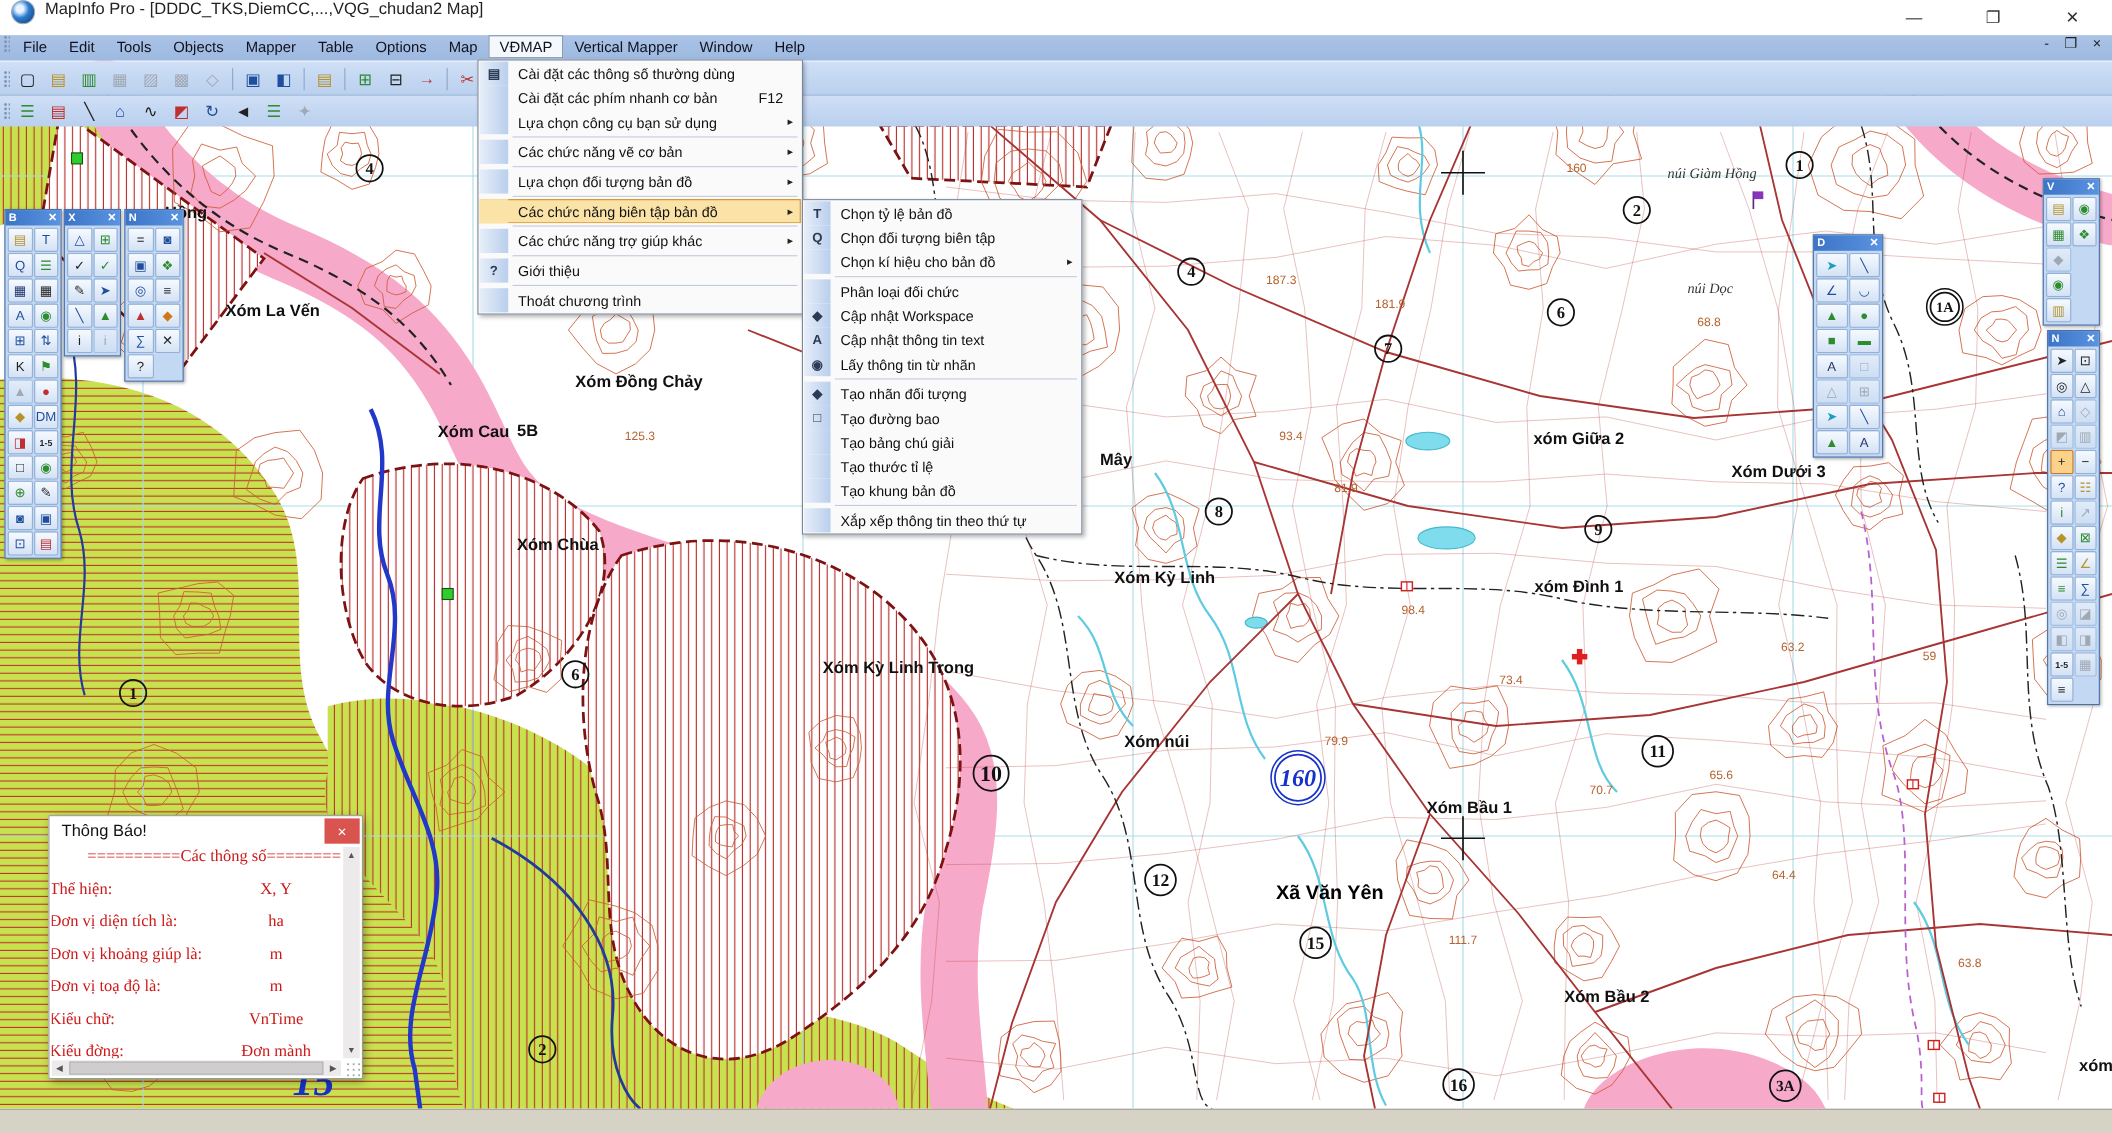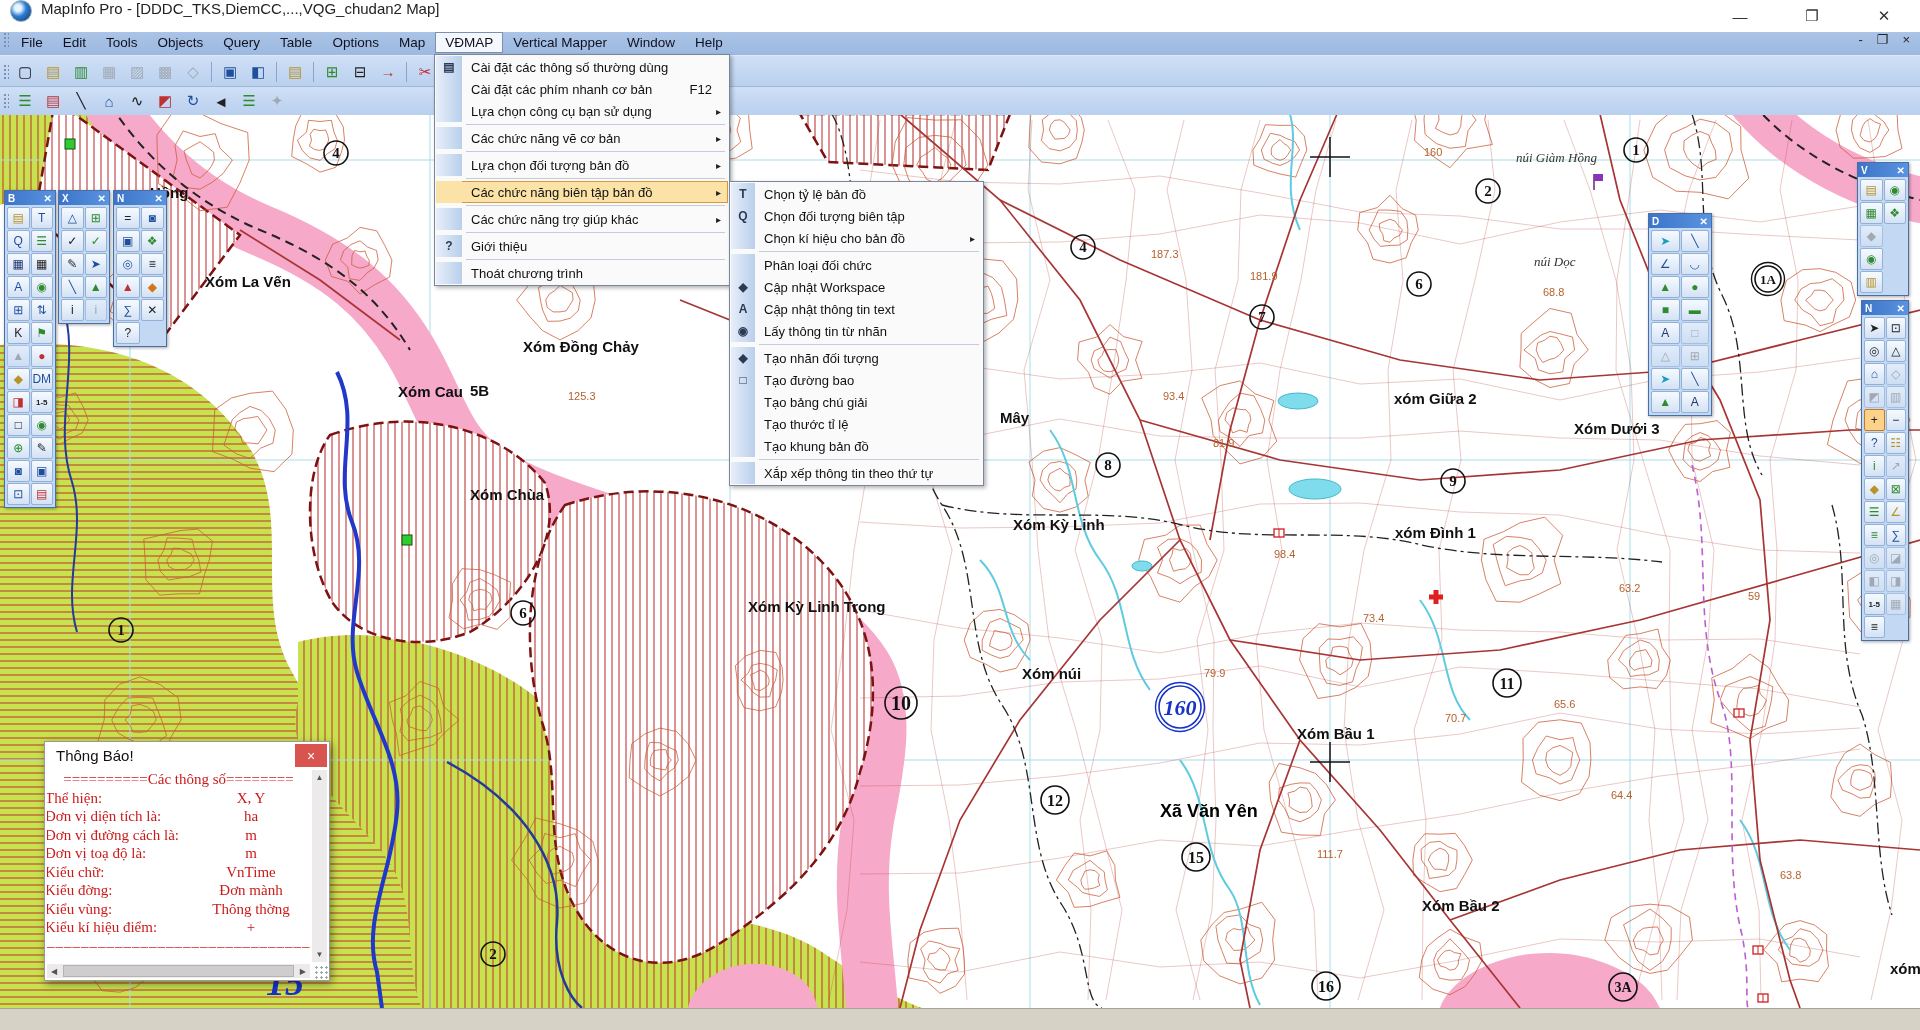--- a/index.html
+++ b/index.html
@@ -73,22 +73,22 @@
   .dd-item.hl{background:var(--hl,#fbe3a7);box-shadow:inset 0 0 0 1px var(--hlb,#d8973a);}
   .dd-item.hl .dd-gutter{background:var(--hl,#fbe3a7);}
   
   .dialog{position:absolute;left:44px;top:741px;width:284px;height:238px;background:#fff;
           border:1px solid #9a9a9a;box-shadow:2px 3px 8px rgba(0,0,0,.4);z-index:70;}
   .dlg-title{height:27px;display:flex;align-items:center;padding-left:11px;font-size:15px;color:#111;}
   .dlg-close{width:32px;height:23px;margin-left:auto;margin-right:2px;background:#d9534f;color:#fff;
              display:flex;align-items:center;justify-content:center;font-size:14px;}
   .dlg-body{position:absolute;left:2px;right:19px;top:28px;bottom:18px;overflow:hidden;
             font-family:"Liberation Serif",serif;color:var(--dlgtxt,#cc1a1a);font-size:15px;line-height:18.5px;}
-  .dlg-header{text-align:center;white-space:nowrap;}
-  .dlg-row{display:flex;}
+  .dlg-header{text-align:right;white-space:nowrap;}
+  .dlg-row{display:flex;margin-top:11px;}
   .dlg-row .lab{flex:1;margin-left:-2px;white-space:nowrap;}
   .dlg-row .val{width:118px;text-align:center;white-space:nowrap;}
   .dlg-footer{white-space:nowrap;overflow:hidden;letter-spacing:1px;}
   .v-scroll{position:absolute;top:28px;right:2px;bottom:18px;width:15px;background:#eceaea;
             display:flex;flex-direction:column;justify-content:space-between;align-items:center;}
   .v-scroll span{font-size:8px;color:#555;padding:3px 0;}
   .h-scroll{position:absolute;left:2px;right:19px;bottom:2px;height:14px;background:#eceaea;
             display:flex;align-items:center;justify-content:space-between;}
   .h-scroll span{font-size:8px;color:#555;padding:0 4px;}
   .h-thumb{flex:1;height:10px;margin:0 2px;background:#cfcdcd;border:1px solid #b5b3b3;}
@@ -542,21 +542,21 @@
   </div>
 </div>
 
 <div class="menubar">
   <div class="grip"></div>
   <div id="menu-items" style="display:flex;align-items:center;">
       <div class="menu-item">File</div>
       <div class="menu-item">Edit</div>
       <div class="menu-item">Tools</div>
       <div class="menu-item">Objects</div>
-      <div class="menu-item">Query</div>
+      <div class="menu-item">Mapper</div>
       <div class="menu-item">Table</div>
       <div class="menu-item">Options</div>
       <div class="menu-item">Map</div>
       <div class="menu-item active">VĐMAP</div>
       <div class="menu-item">Vertical Mapper</div>
       <div class="menu-item">Window</div>
       <div class="menu-item">Help</div>
     </div>
   <div class="mdi-controls">
     <span>-</span>
@@ -881,21 +881,21 @@
     <div id="dlg-rows">
         <div class="dlg-row">
           <div class="lab">Thể hiện:</div>
           <div class="val">X, Y</div>
         </div>
         <div class="dlg-row">
           <div class="lab">Đơn vị diện tích là:</div>
           <div class="val">ha</div>
         </div>
         <div class="dlg-row">
-          <div class="lab">Đơn vị đường cách là:</div>
+          <div class="lab">Đơn vị khoảng giúp là:</div>
           <div class="val">m</div>
         </div>
         <div class="dlg-row">
           <div class="lab">Đơn vị toạ độ là:</div>
           <div class="val">m</div>
         </div>
         <div class="dlg-row">
           <div class="lab">Kiểu chữ:</div>
           <div class="val">VnTime</div>
         </div>

